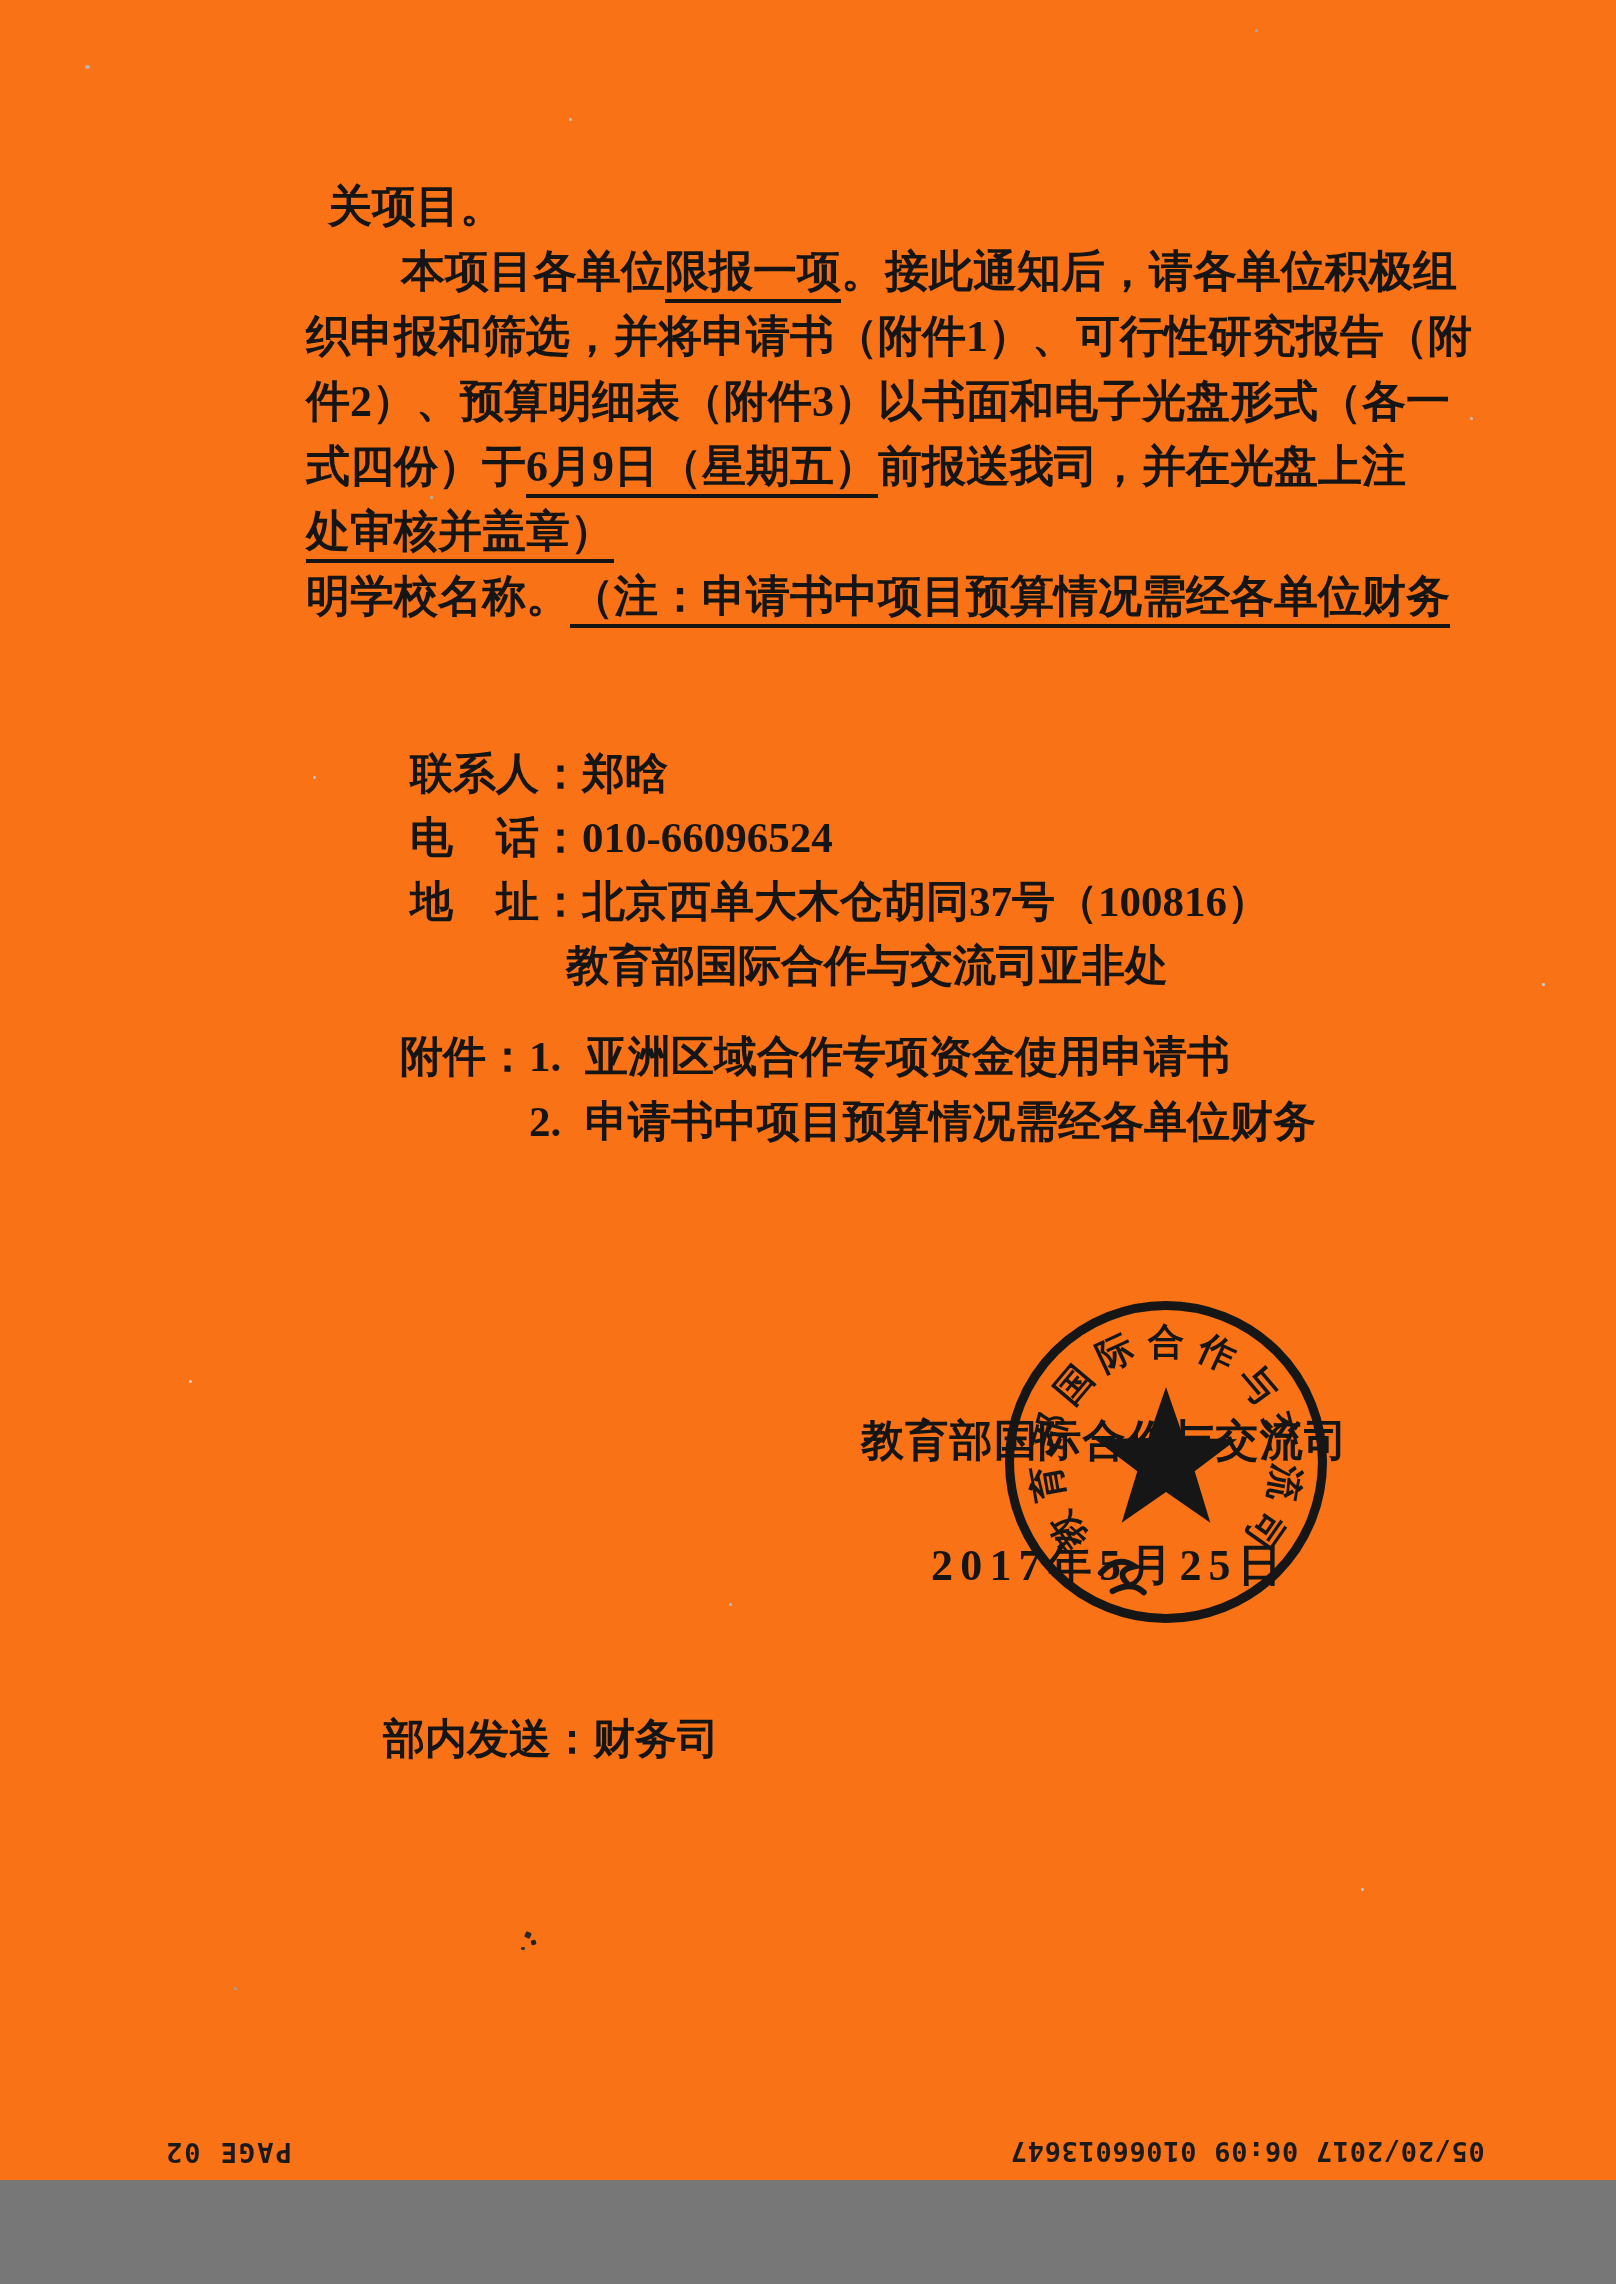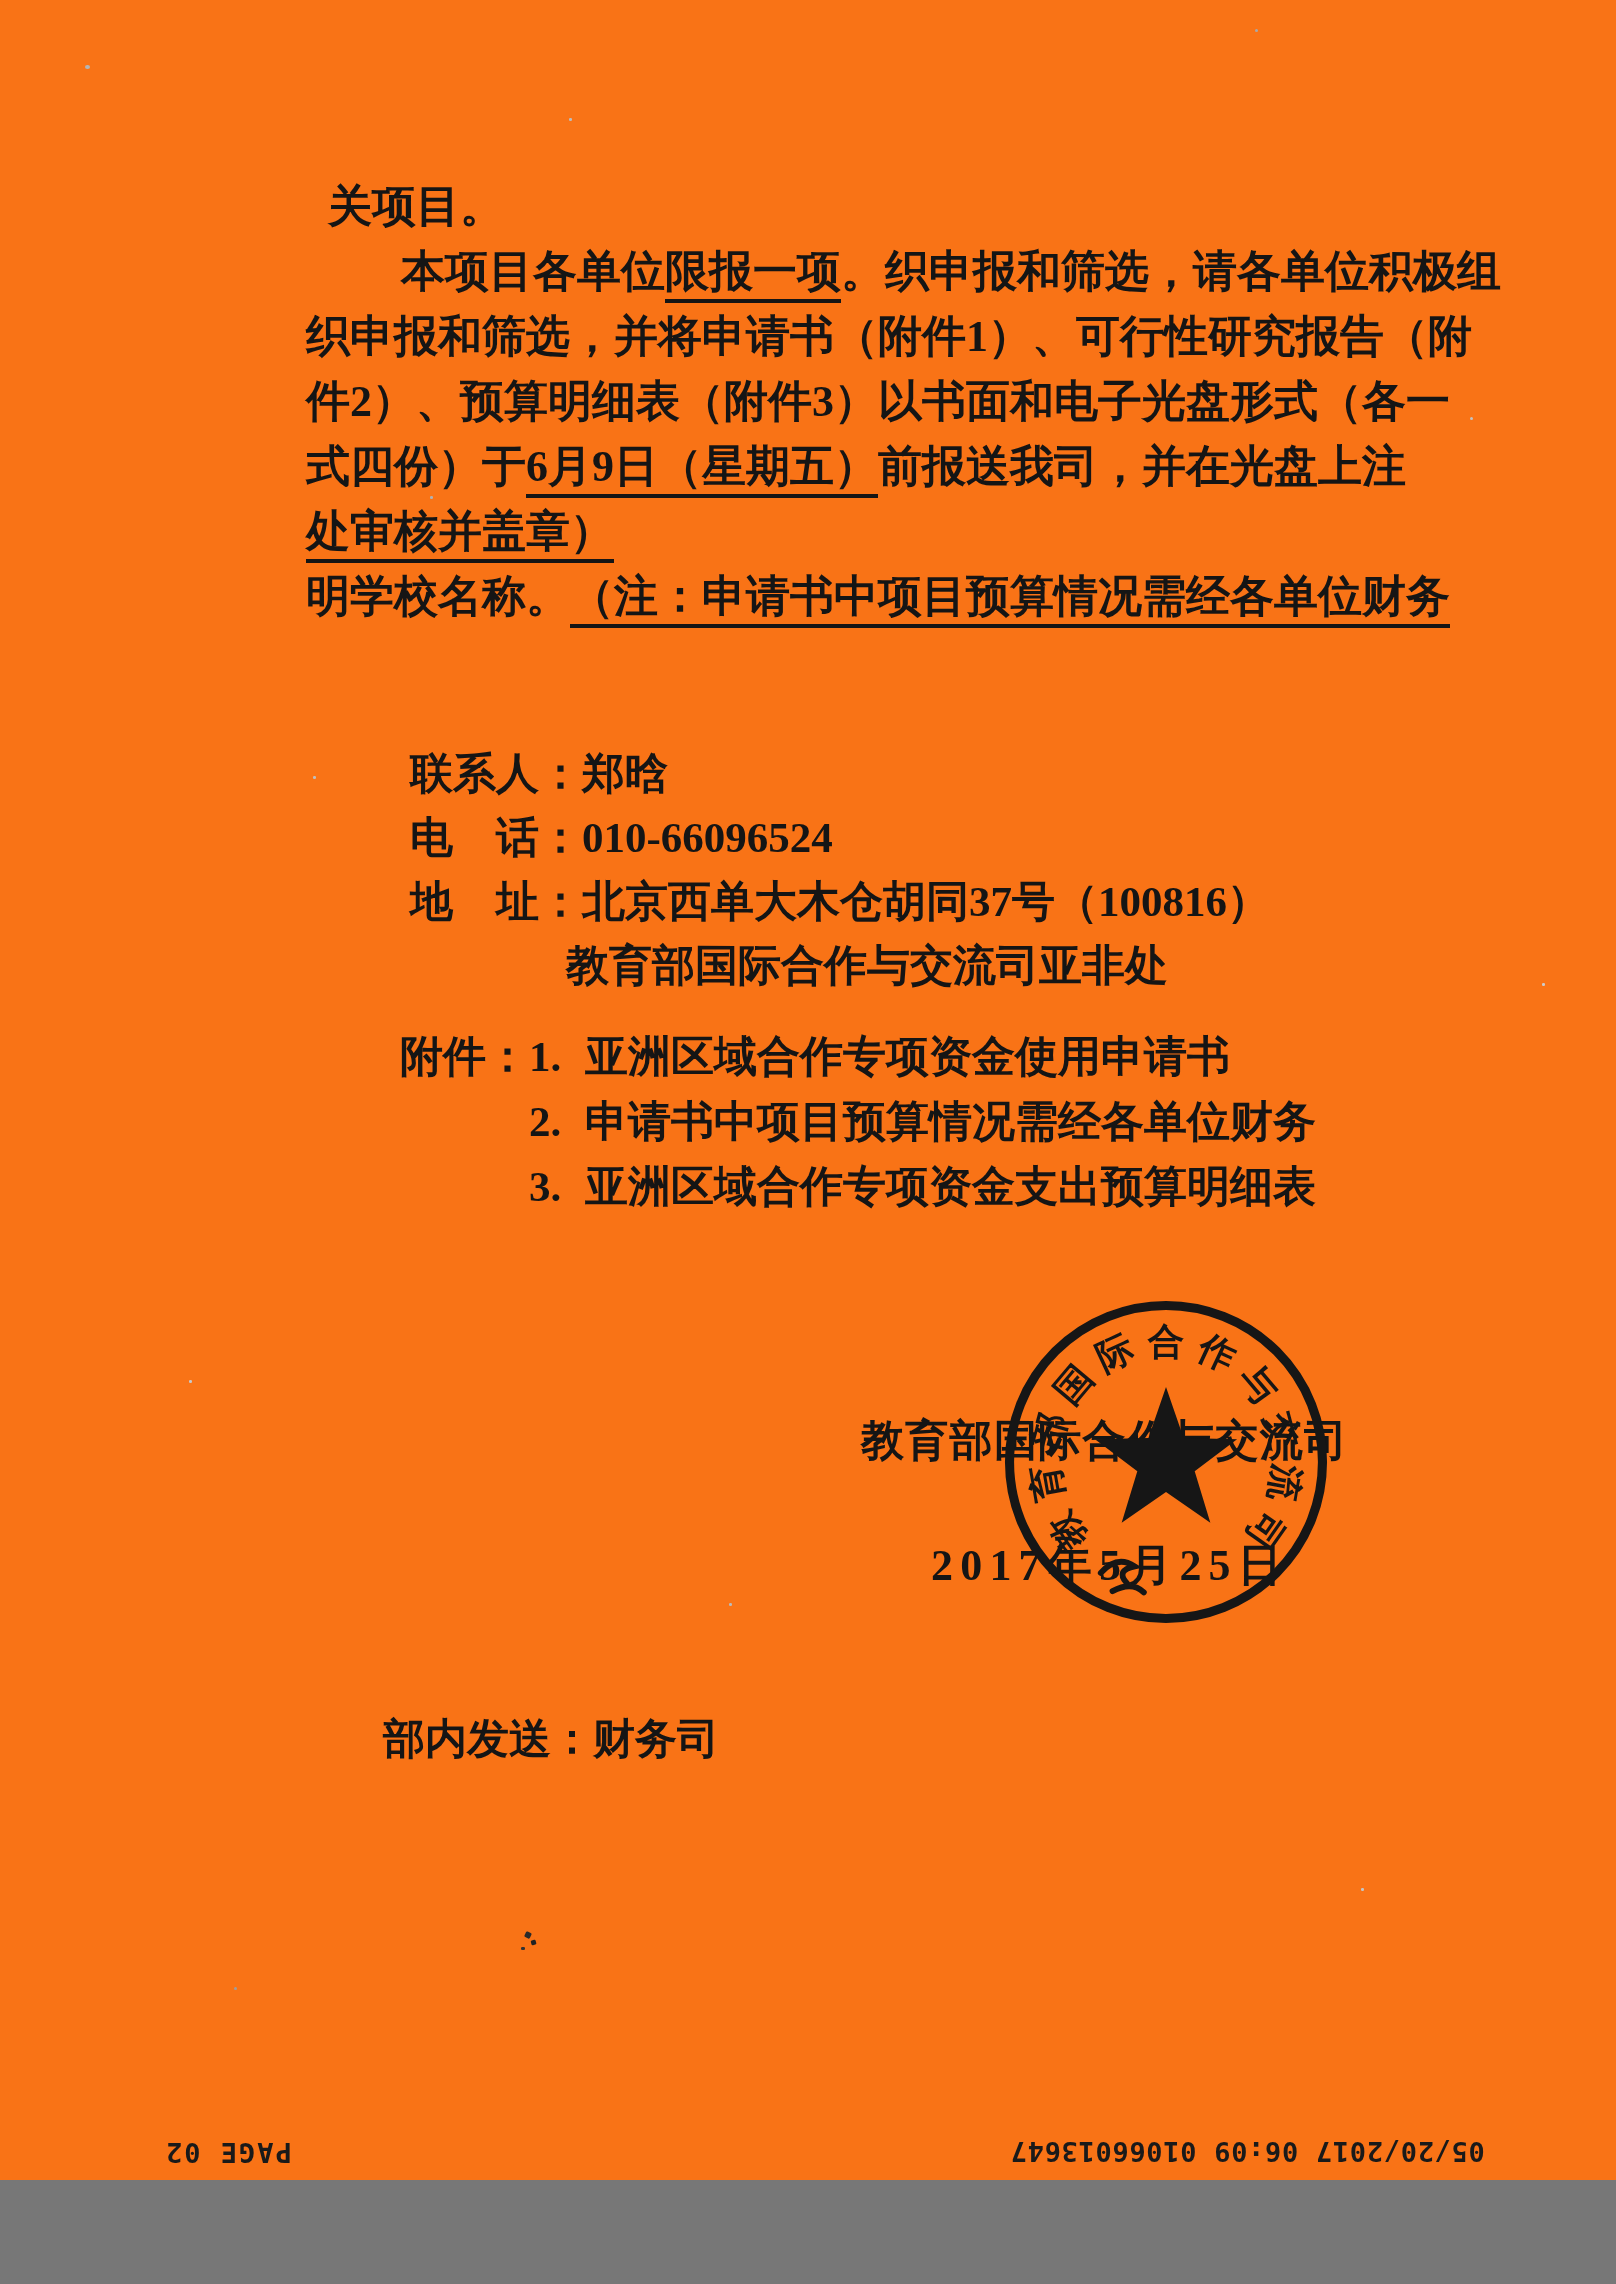--- a/index.html
+++ b/index.html
@@ -66,39 +66,38 @@
   
   .speck{position:absolute;border-radius:50%;}
 </style>
 </head>
 <body>
 
 <div class="page">
 
   <div class="para">
     <div class="pline first"><span>关项目。</span></div>
-    <div class="pline"><span class="indent"></span><span>本项目各单位</span><span class="useg">限报一项</span><span>。织申报和筛选，请各单位积极组</span></div>
+    <div class="pline"><span class="indent"></span><span>本项目各单位</span><span class="useg">限报一项</span><span>。接此通知后，请各单位积极组</span></div>
     <div class="pline"><span>织申报和筛选，并将申请书（附件1）、可行性研究报告（附</span></div>
     <div class="pline"><span>件2）、预算明细表（附件3）以书面和电子光盘形式（各一</span></div>
     <div class="pline"><span>式四份）于</span><span class="useg">6月9日（星期五）</span><span>前报送我司，并在光盘上注</span></div>
     <div class="pline last"><span class="useg">处审核并盖章）</span></div>
     <div class="pline"><span>明学校名称。</span><span class="useg">（注：申请书中项目预算情况需经各单位财务</span></div>
   </div>
 
   <div class="contact">
     <div class="row"><span>联系人：</span><span>郑晗</span></div>
     <div class="row"><span>电　话：</span><span>010-66096524</span></div>
     <div class="row"><span>地　址：</span><span>北京西单大木仓胡同37号（100816）</span></div>
     <div class="row addr2"><span>教育部国际合作与交流司亚非处</span></div>
   </div>
 
   <div class="attach">
     <div class="row"><span>附件：</span><span class="num">1.</span><span>亚洲区域合作专项资金使用申请书</span></div>
     <div class="row cont"><span class="num">2.</span><span>申请书中项目预算情况需经各单位财务</span></div>
-    <div class="row cont"><span class="num">3.</span><span>亚洲区域合作专项资金支出预算明细表</span></div>
   </div>
 
   <div class="sig-org">教育部国际合作与交流司</div>
   <div class="sig-date">2017年5月25日</div>
 
   <div class="stamp">
     <svg viewBox="0 0 500 500">
       <circle class="stamp-ring" cx="250" cy="250" r="240"></circle>
       <polygon class="stamp-star" points="250,135 277,213 359,215 294,264 318,343 250,296 182,343 206,264 141,215 223,213"></polygon>
       <g id="stamp-arc">

